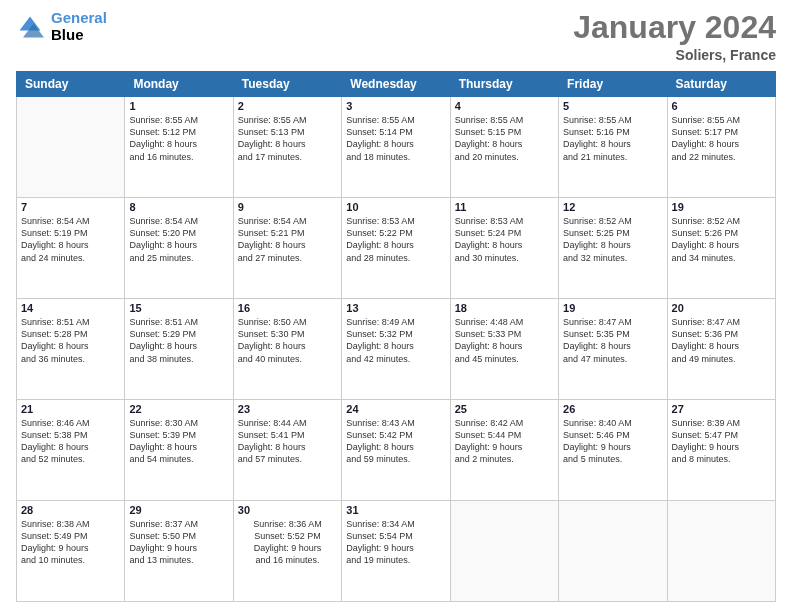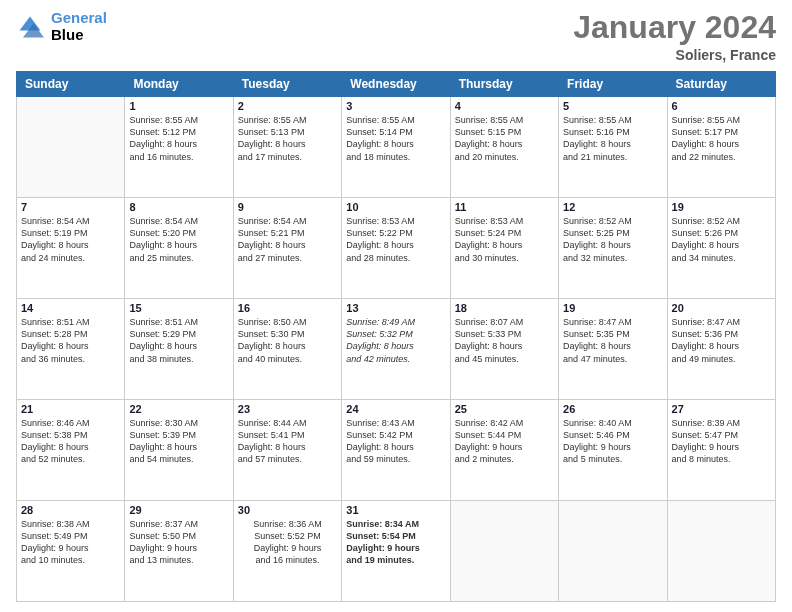--- a/index.html
+++ b/index.html
@@ -243,28 +243,28 @@
           </td>
           <td>
             <span class="day-num">16</span>
             <div class="cell-text" style="white-space: pre-line;">Sunrise: 8:50 AM
 Sunset: 5:30 PM
 Daylight: 8 hours
 and 40 minutes.</div>
           </td>
           <td>
             <span class="day-num">13</span>
-            <div class="cell-text" style="white-space: pre-line; font-style: italic;">Sunrise: 8:49 AM
+            <div class="cell-text" style="white-space: pre-line;">Sunrise: 8:49 AM
 Sunset: 5:32 PM
 Daylight: 8 hours
 and 42 minutes.</div>
           </td>
           <td>
             <span class="day-num">18</span>
-            <div class="cell-text" style="white-space: pre-line;">Sunrise: 8:07 AM
+            <div class="cell-text" style="white-space: pre-line;">Sunrise: 4:48 AM
 Sunset: 5:33 PM
 Daylight: 8 hours
 and 45 minutes.</div>
           </td>
           <td>
             <span class="day-num">19</span>
             <div class="cell-text" style="white-space: pre-line;">Sunrise: 8:47 AM
 Sunset: 5:35 PM
 Daylight: 8 hours
 and 47 minutes.</div>
@@ -345,21 +345,21 @@
           </td>
           <td>
             <span class="day-num">30</span>
             <div class="cell-text" style="white-space: pre-line; text-align: center;">Sunrise: 8:36 AM
 Sunset: 5:52 PM
 Daylight: 9 hours
 and 16 minutes.</div>
           </td>
           <td>
             <span class="day-num">31</span>
-            <div class="cell-text" style="white-space: pre-line; font-weight: bold;">Sunrise: 8:34 AM
+            <div class="cell-text" style="white-space: pre-line;">Sunrise: 8:34 AM
 Sunset: 5:54 PM
 Daylight: 9 hours
 and 19 minutes.</div>
           </td>
           <td class="empty-cell"></td>
           <td class="empty-cell"></td>
           <td class="empty-cell"></td>
         </tr>
       </tbody>
   </table>

